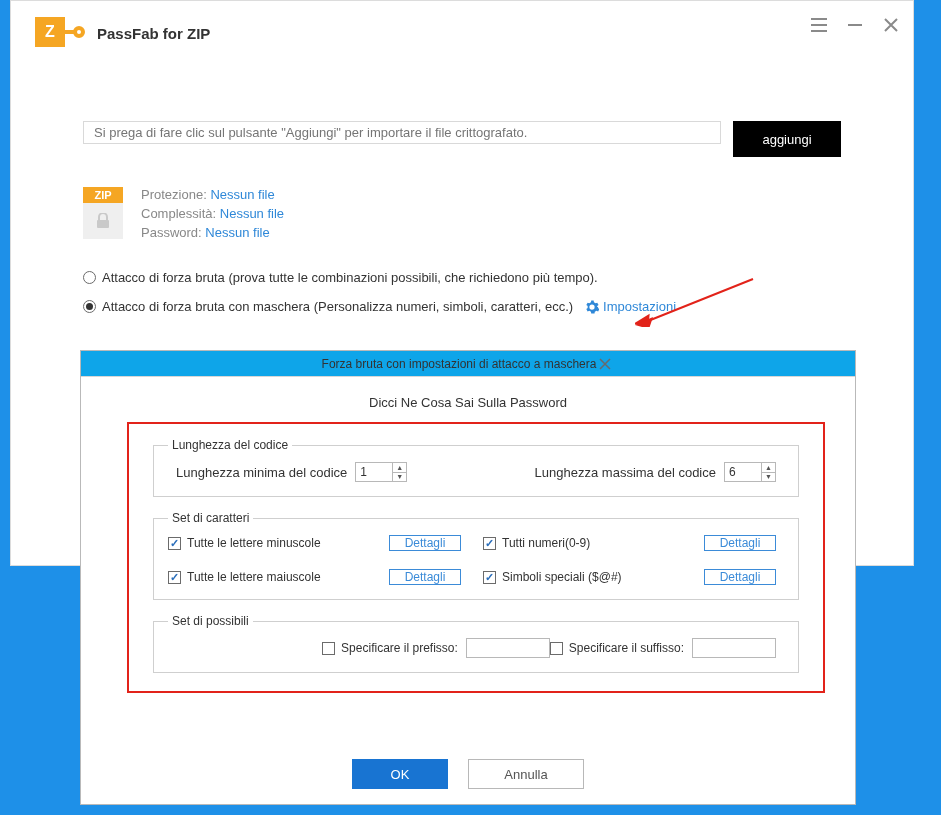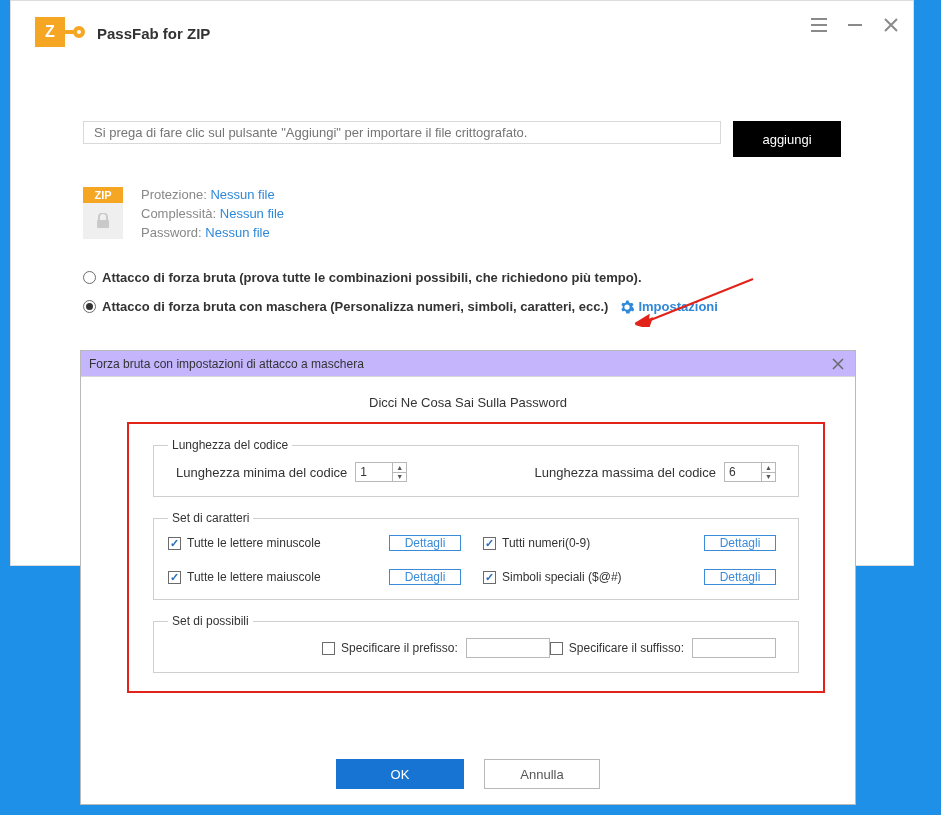--- a/index.html
+++ b/index.html
@@ -119,21 +119,21 @@
     font-weight: 600;
   }
   .zip-badge .lock-bg {
     width: 40px; height: 36px; background: #efefef;
     display: flex; align-items: center; justify-content: center;
     color: #c9c9c9;
   }
   .info-lines { display: flex; flex-direction: column; gap: 4px; color: #888; font-size: 13px; }
   .info-lines .link { color: #2f88d8; cursor: pointer; }
   .radio-group { margin-top: 30px; display: flex; flex-direction: column; gap: 14px; }
-  .radio-line { display: flex; align-items: center; gap: 6px; font-size: 13px; color: #333; font-weight: bold; }
+  .radio-line { display: flex; align-items: center; gap: 6px; font-size: 13px; color: #333; }
   .radio { width: 13px; height: 13px; border: 1px solid #6b6b6b; border-radius: 50%; display: inline-flex; align-items: center; justify-content: center; }
   .radio.checked::after { content: ""; width: 7px; height: 7px; background: #333; border-radius: 50%; }
   .gear-link { display: inline-flex; align-items: center; gap: 4px; color: #2f88d8; margin-left: 6px; cursor: pointer; }
   .gear-link svg { width: 14px; height: 14px; }
   .arrow {
     position: absolute;
     left: 624px;
     top: 276px;
     width: 120px;
     height: 50px;
@@ -146,25 +146,25 @@
     top: 350px;
     width: 776px;
     height: 455px;
     background: #ffffff;
     border: 1px solid #b9b9b9;
     display: flex;
     flex-direction: column;
   }
   .modal-header {
     height: 26px;
-    background: #c4b5fd;
+    background: #0ea5e9;
     border-bottom: 1px solid #d7d7d7;
     display: flex;
     align-items: center;
-    justify-content: space-between;
+    justify-content: center;
     padding: 0 8px;
     font-size: 12px;
     color: #333;
   }
   .close-x {
     width: 18px; height: 18px;
     display: flex; align-items: center; justify-content: center;
     color: #555; cursor: pointer;
   }
   .modal-body {
@@ -236,21 +236,21 @@
     width: 84px; height: 20px; border: 1px solid #b8b8b8; background: #fff;
   }
   .modal-footer {
     height: 60px;
     display: flex;
     align-items: center;
     justify-content: center;
     gap: 20px;
   }
   .primary-btn {
-    width: 128px; height: 30px;
+    width: 96px; height: 30px;
     background: #1874d2; color: #fff;
     display: flex; align-items: center; justify-content: center;
     cursor: pointer; font-size: 13px;
   }
   .secondary-btn {
     width: 116px; height: 30px;
     border: 1px solid #b8b8b8; background: #fff; color: #555;
     display: flex; align-items: center; justify-content: center;
     cursor: pointer; font-size: 13px;
   }

